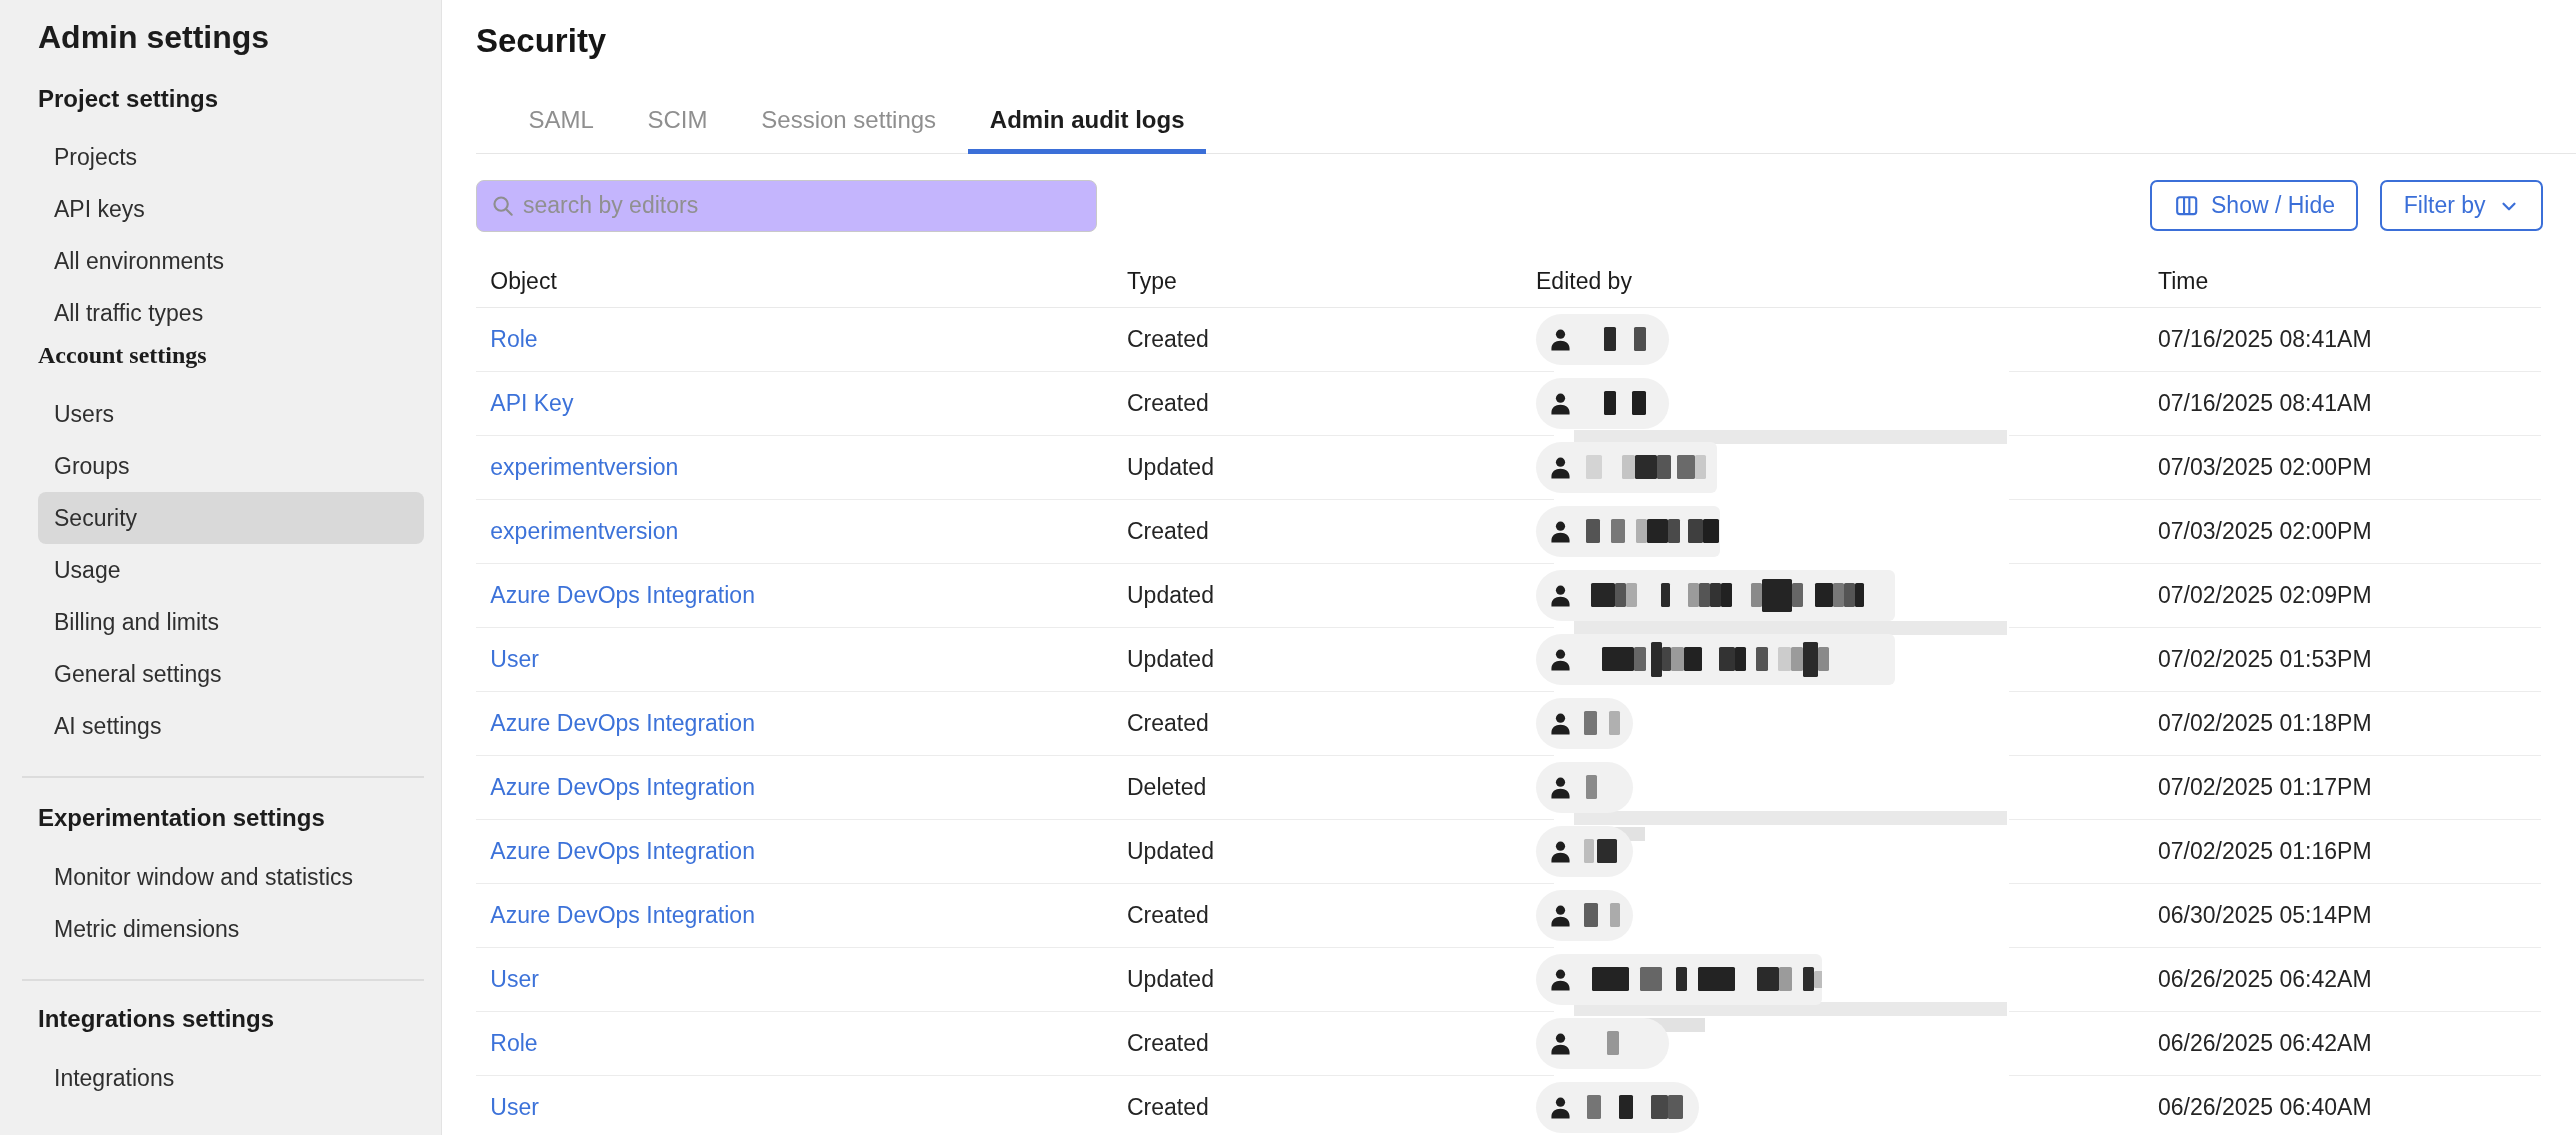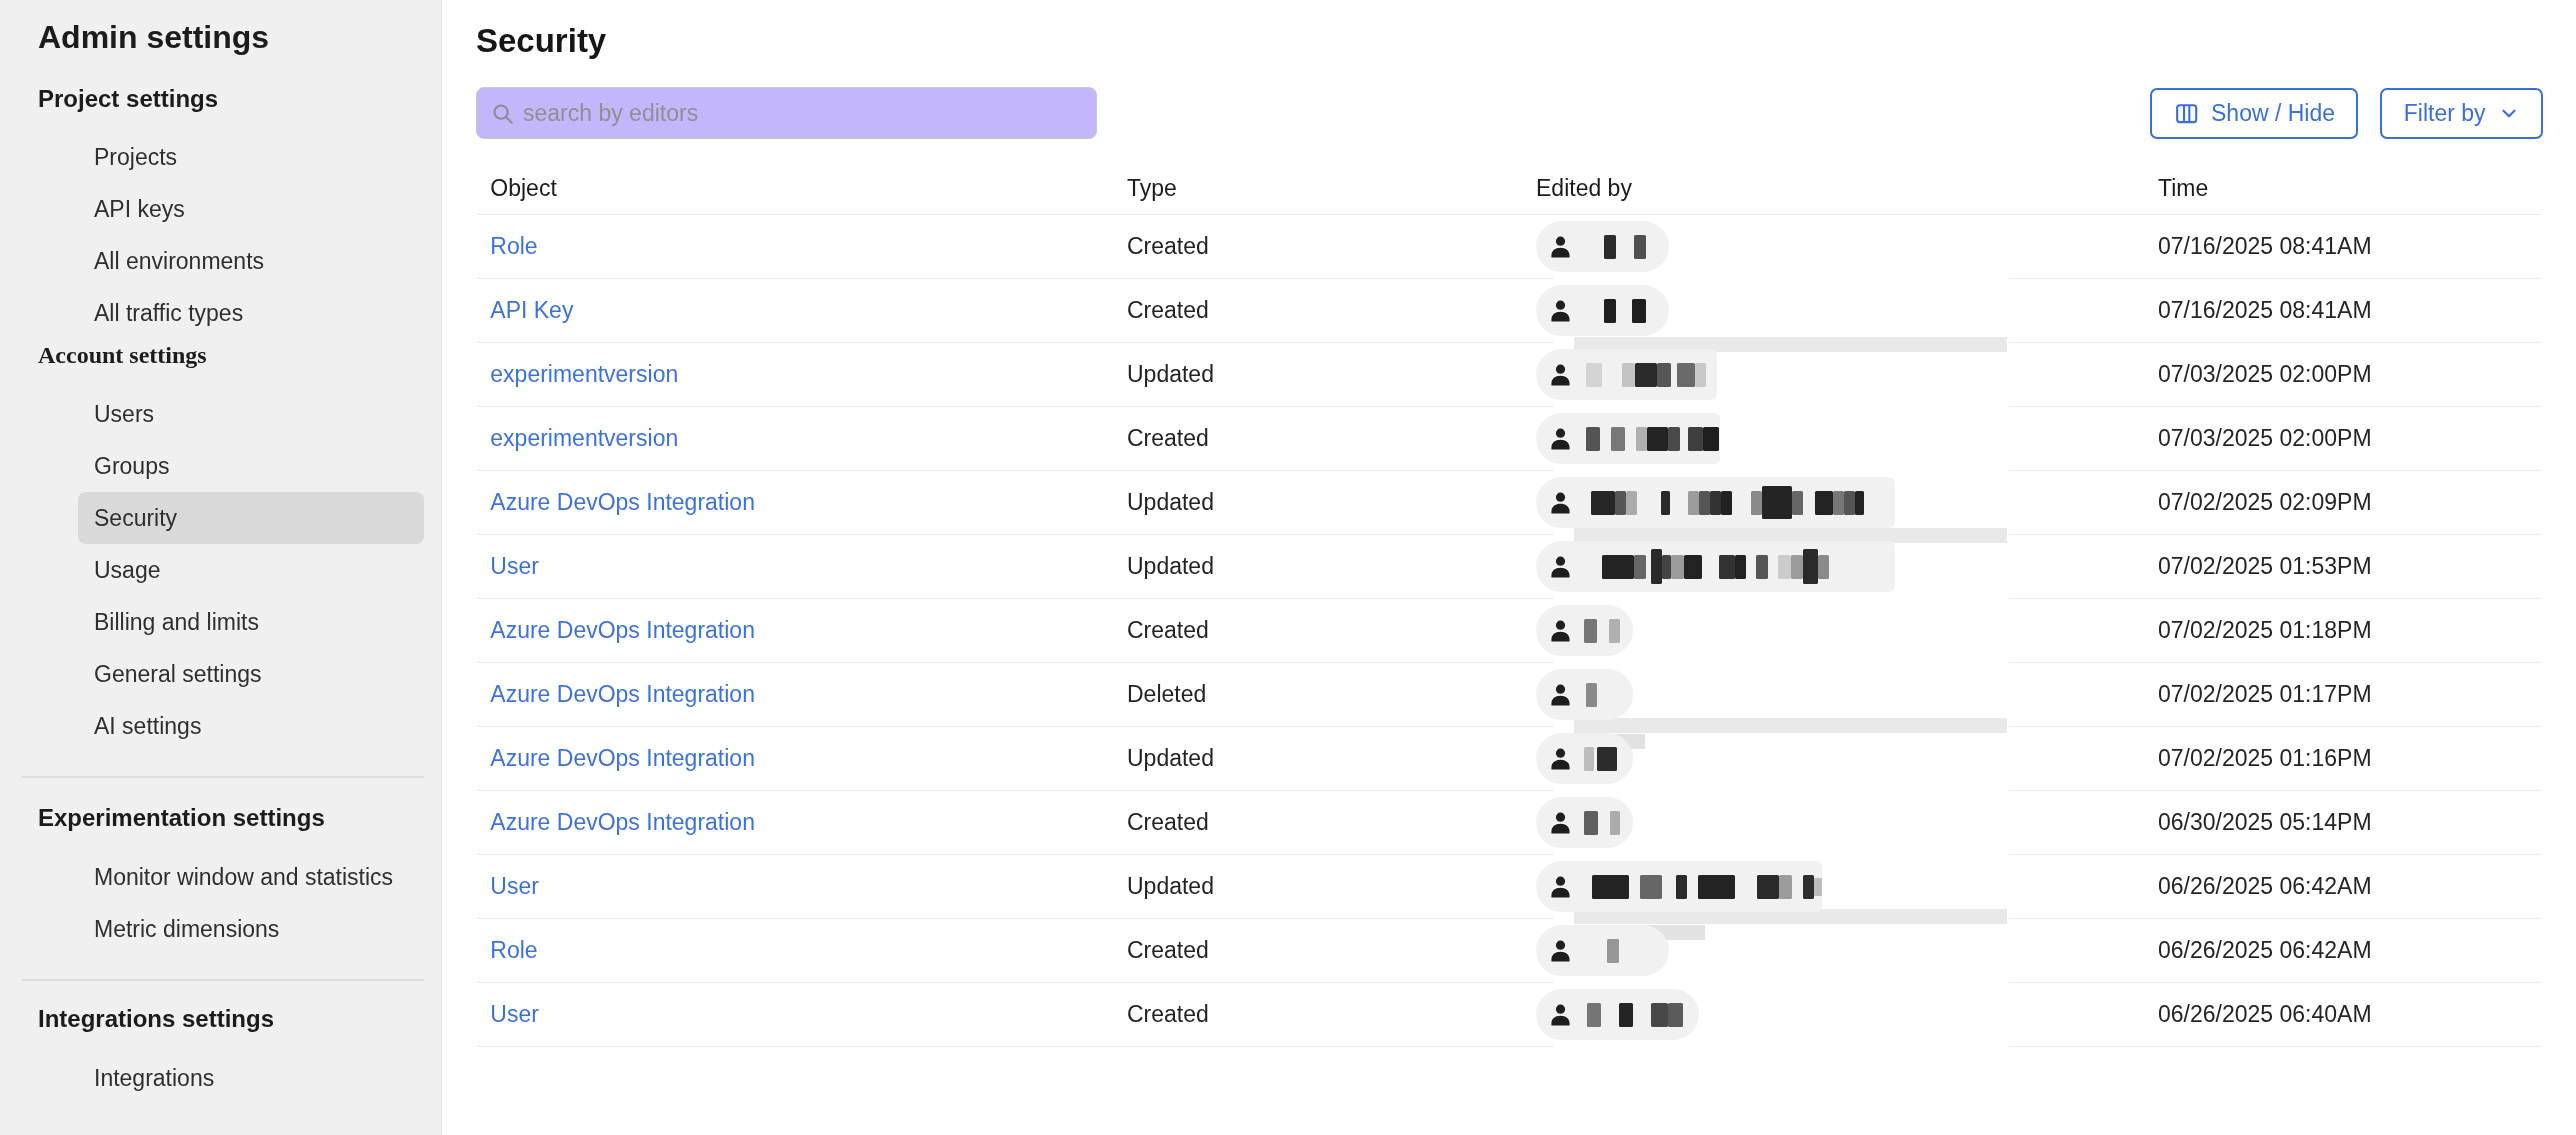--- a/index.html
+++ b/index.html
@@ -5,21 +5,21 @@
   * { margin:0; padding:0; box-sizing:border-box; }
   html,body { width:2576px; height:1136px; overflow:hidden; background:#ffffff;
               font-family:"Liberation Sans", sans-serif; }
   .app { display:flex; width:2576px; height:1136px; }
 
   
   .sidebar { width:442px; height:100%; background:#f0f0f0; border-right:1.6px solid #e3e3e3; flex:none; }
   .sb-title { margin:17.5px 0 0 38px; font-size:32px; font-weight:700; color:#1c1c1c; line-height:38px; }
   .sb-header { margin:27px 0 0 38px; font-size:24px; font-weight:700; color:#1c1c1c; line-height:32px; }
   .sb-header.tight { margin-top:0;font-family:Liberation Serif, serif; }
-  .sb-items { margin-top:16.7px;margin-left:40px; }
+  .sb-items { margin-top:16.7px; }
   .sb-item { height:52px; line-height:52px; padding-left:54px; font-size:23px; color:#2f2f2f; cursor:pointer; white-space:nowrap; }
   .sb-item.selected { background:#d9d9d9; border-radius:8px; margin:0 16.7px 0 38px; padding-left:16px; }
   .sb-divider { height:1.6px; background:#dcdcdc; margin:24.6px 16.7px 0 22px; }
 
   
   .main { flex:1; position:relative; background:#ffffff; }
   .page-title { margin:21.4px 0 0 34px; font-size:33px; font-weight:700; color:#161616; line-height:40px; }
 
   .tabs { display:flex; align-items:flex-end; margin:35px 0 0 34px; border-bottom:1.6px solid #e6e6e6; }
   .tab { font-size:24px; color:#8f8f8f; font-weight:500; padding:9.5px 21.4px 19px; margin-right:11px; cursor:pointer; white-space:nowrap; }
@@ -96,20 +96,26 @@
     <div class="sb-divider"></div>
     <div class="sb-header" style="margin-top:22px;">Integrations settings</div>
     <div class="sb-items" style="margin-top:17.5px;">
       <div class="sb-item">Integrations</div>
     </div>
   </nav>
 
   <main class="main">
     <h1 class="page-title">Security</h1>
 
+    <div class="tabs">
+      <div class="tab">SAML</div>
+      <div class="tab">SCIM</div>
+      <div class="tab">Session settings</div>
+      <div class="tab active">Admin audit logs</div>
+    </div>
 
     <div class="toolbar">
       <div class="search-box">
         <input class="search-input" type="text" placeholder="search by editors" style="">
         <span class="search-icon">
           <svg width="25.4" height="25.4" viewBox="0 0 24 24" fill="none" stroke="#8e8e8e" stroke-width="2" stroke-linecap="round">
             <circle cx="10.5" cy="10.5" r="6.3"></circle>
               <line x1="15.3" y1="15.3" x2="20.5" y2="20.5"></line>
           </svg>
         </span>

